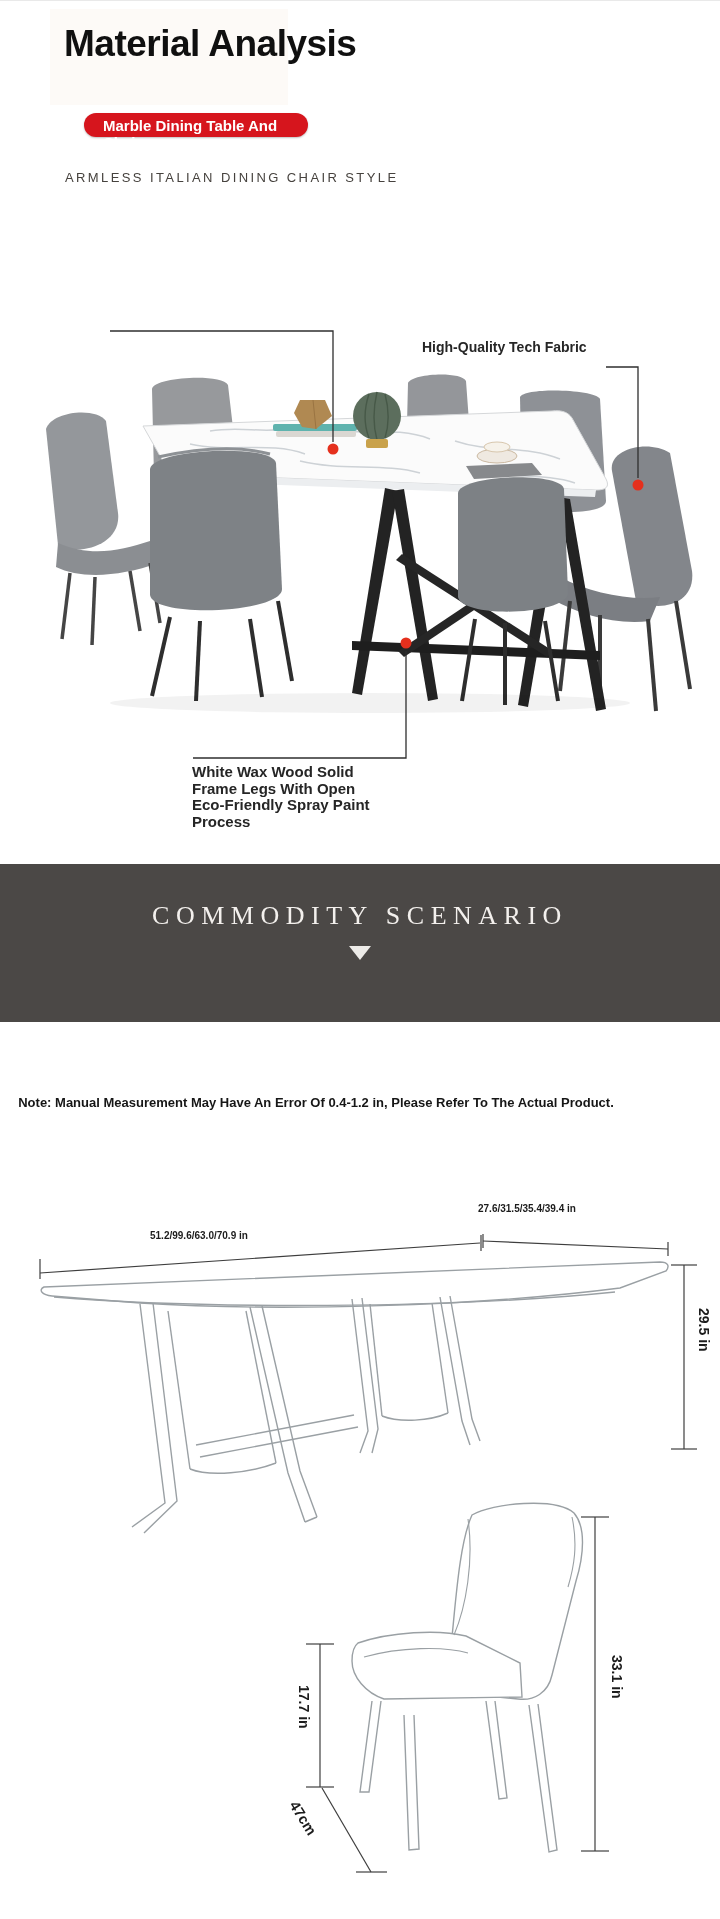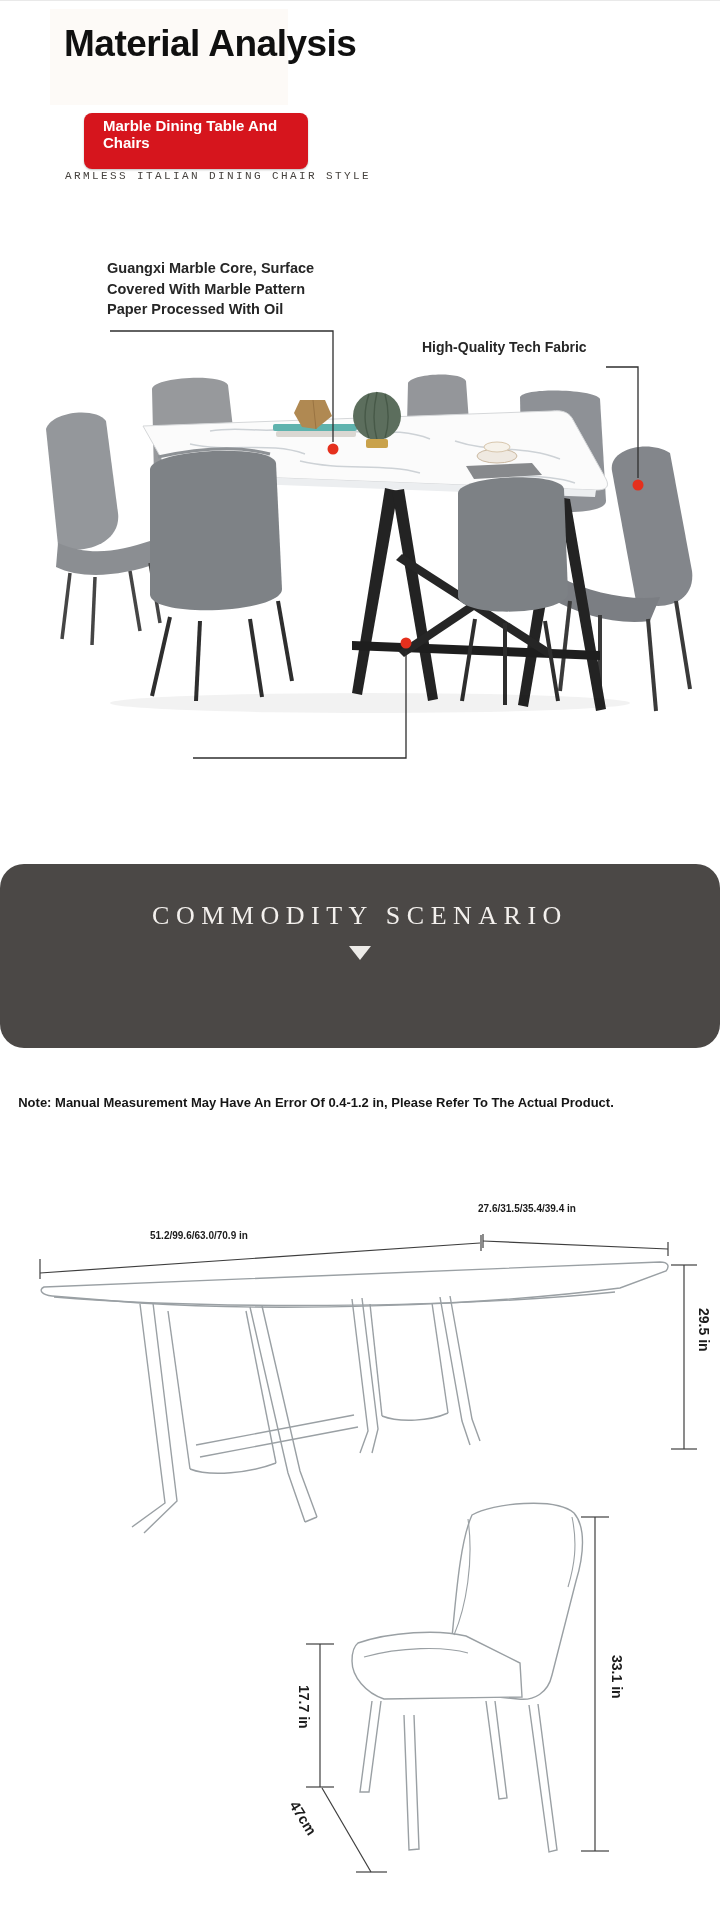--- a/index.html
+++ b/index.html
@@ -3,36 +3,36 @@
 <meta charset="utf-8">
 <style>
   html,body{margin:0;padding:0;background:#e9e9e9;}
   .page{position:relative;width:720px;height:1919px;margin:1px auto;background:#ffffff;
         overflow:hidden;font-family:"Liberation Sans",sans-serif;}
   .abs{position:absolute;}
 
   
   .head-tint{left:50px;top:8px;width:238px;height:96px;background:#fdfaf7;}
   .page-title{left:64px;top:22px;font-size:37px;font-weight:800;letter-spacing:-0.5px;color:#101010;}
-  .badge{left:84px;top:112px;width:224px;height:56px;background:#d6151d;border-radius:8px;
+  .badge{left:84px;top:112px;width:224px;height:24px;background:#d6151d;border-radius:20px;
          box-shadow:0 1px 2px rgba(0,0,0,.25);}
   .badge .ln{position:absolute;left:19px;color:#fff;font-size:15px;font-weight:700;line-height:17.5px;}
   .badge .ln.l0{top:4px;} .badge .ln.l1{top:21px;}
-  .tagline{left:65px;top:169px;font-family:Liberation Mono, monospace;font-size:11px;
+  .tagline{left:65px;top:169px;font-family:Liberation Sans, sans-serif;font-size:13px;
            letter-spacing:2.4px;color:#46423e;}
 
   
   .ann{color:#262626;font-weight:700;}
   .ann .ln{display:block;}
   .ann-marble{left:107px;top:257px;font-size:14.5px;line-height:20.5px;}
   .ann-fabric{left:422px;top:338px;font-size:14px;}
   .ann-legs{left:192px;top:763px;font-size:15px;line-height:16.5px;}
 
   
-  .banner{left:0;top:863px;width:720px;height:184px;background:#4b4846;text-align:center;border-radius:24px;}
+  .banner{left:0;top:863px;width:720px;height:158px;background:#4b4846;text-align:center;}
   .banner-title{padding-top:37px;font-family:"Liberation Serif",serif;font-size:26px;
                 letter-spacing:6.5px;color:#f3f0ed;font-weight:400;}
   .banner-sub{margin-top:21px;font-size:14.5px;font-weight:700;letter-spacing:.3px;color:#dbd8d4;}
   .tri-down{width:0;height:0;margin:15px auto 0;border-left:11px solid transparent;
             border-right:11px solid transparent;border-top:14px solid #edebe8;}
 
   
   .note{left:0;top:1094px;width:632px;text-align:center;font-size:13px;font-weight:700;color:#161616;}
   .dim-label{font-size:10px;font-weight:700;color:#1c1c1c;white-space:nowrap;}
   .lbl-length{left:150px;top:1229px;}
@@ -147,26 +147,27 @@
       <path d="M606,366 L638,366 L638,477"></path>
       <path d="M406,650 L406,757 L193,757"></path>
     </g>
     <g fill="#e5301d">
       <circle cx="333" cy="448" r="5.5"></circle>
       <circle cx="638" cy="484" r="5.5"></circle>
       <circle cx="406" cy="642" r="5.5"></circle>
     </g>
   </svg>
 
-  <div class="abs ann ann-marble">
-    <span class="ln">Guangxi Marble Core, Surface</span>
-    <span class="ln">Covered With Marble Pattern</span>
-    <span class="ln">Paper Processed With Oil</span>
+  <div class="abs ann ann-fabric">High-Quality Tech Fabric</div>
+  <div class="abs ann ann-legs">
+    <span class="ln">White Wax Wood Solid</span>
+    <span class="ln">Frame Legs With Open</span>
+    <span class="ln">Eco-Friendly Spray Paint</span>
+    <span class="ln">Process</span>
   </div>
-  <div class="abs ann ann-fabric">High-Quality Tech Fabric</div>
 
   <div class="abs banner">
     <div class="banner-title">COMMODITY SCENARIO</div>
     <div class="tri-down"></div>
   </div>
 
   <div class="abs note">Note: Manual Measurement May Have An Error Of 0.4-1.2 in, Please Refer To The Actual Product.</div>
 
   <svg class="abs" style="left:0;top:1190px;" width="720" height="360" viewBox="0 1190 720 360">
     <g stroke="#3e3e3e" stroke-width="1.2" fill="none">

